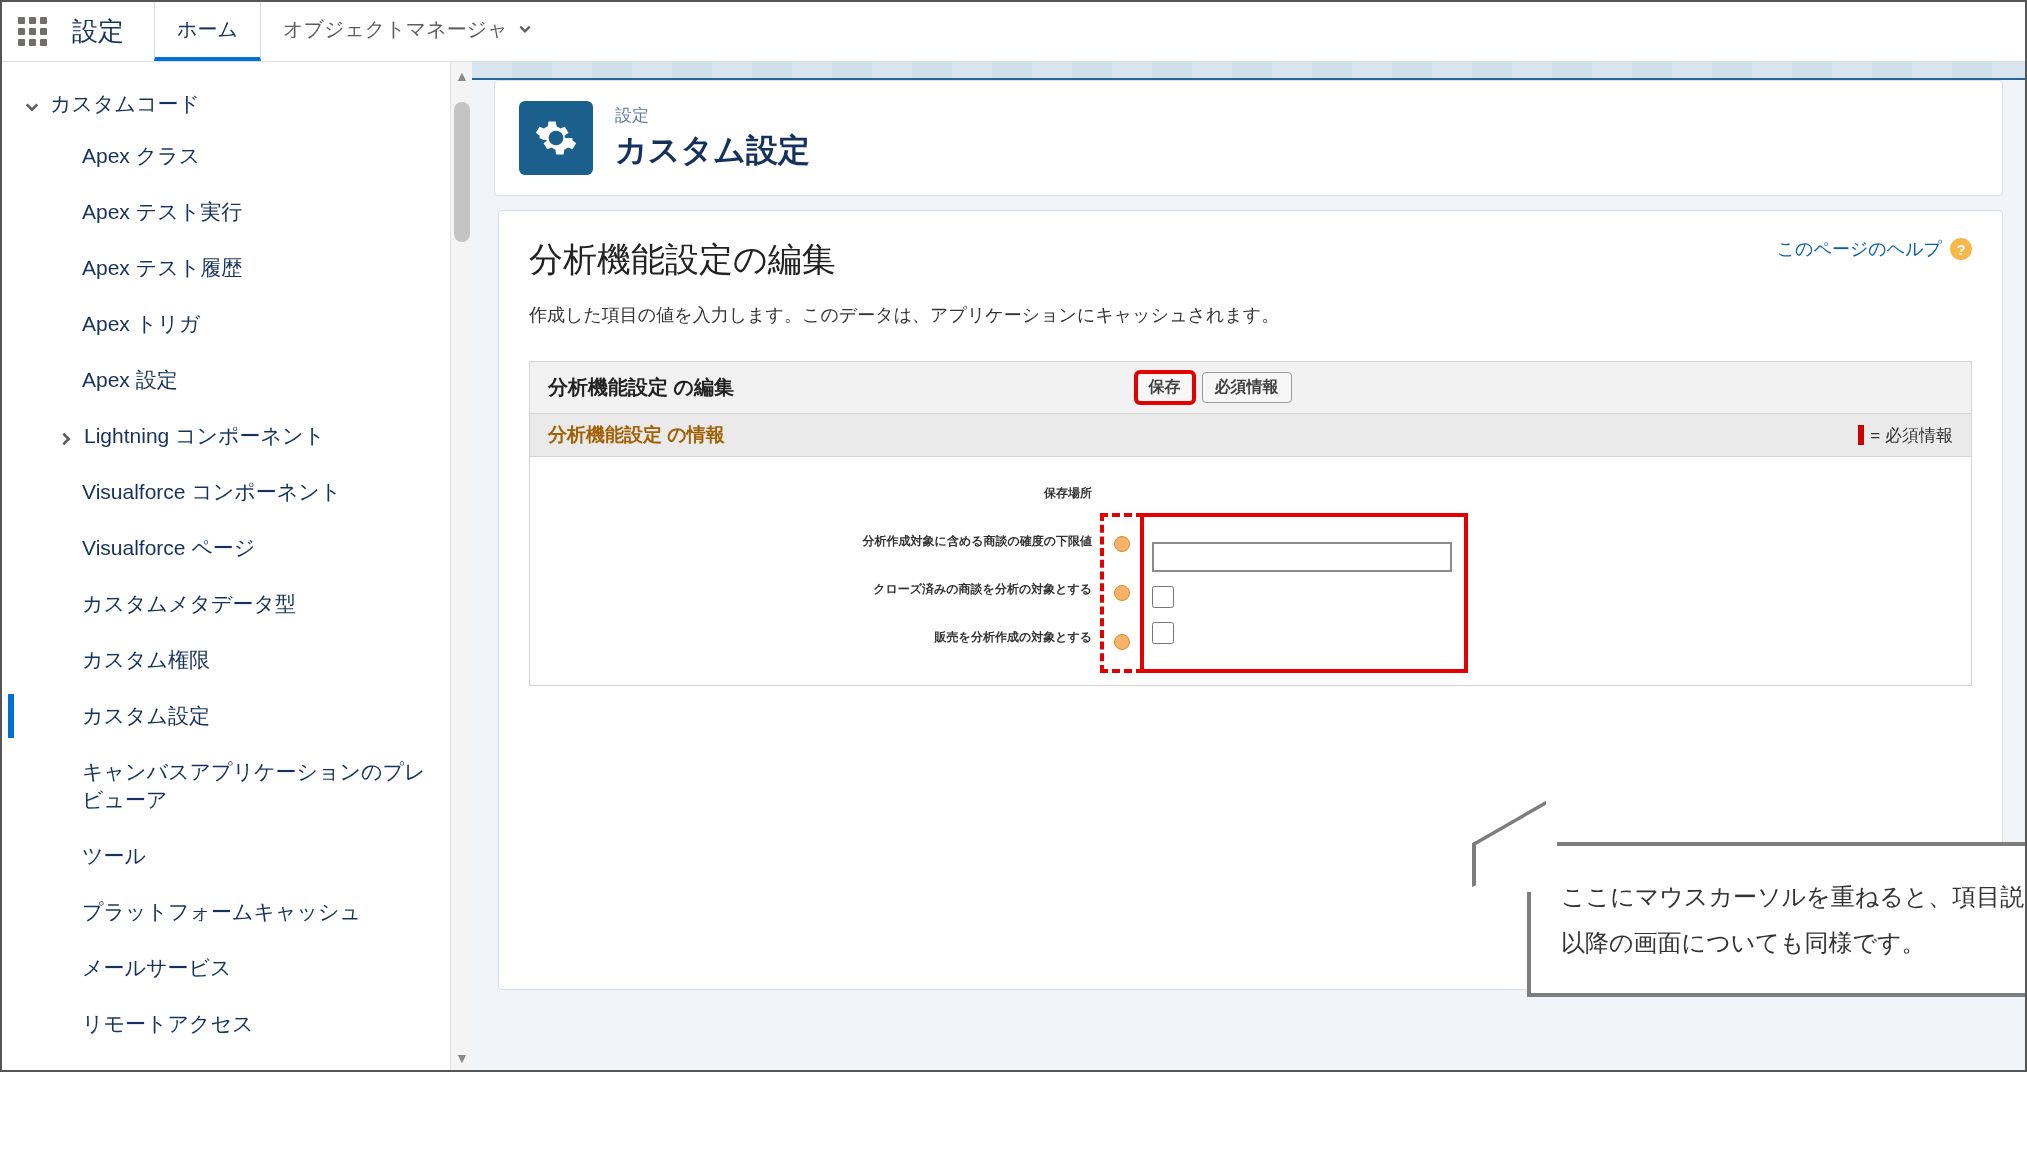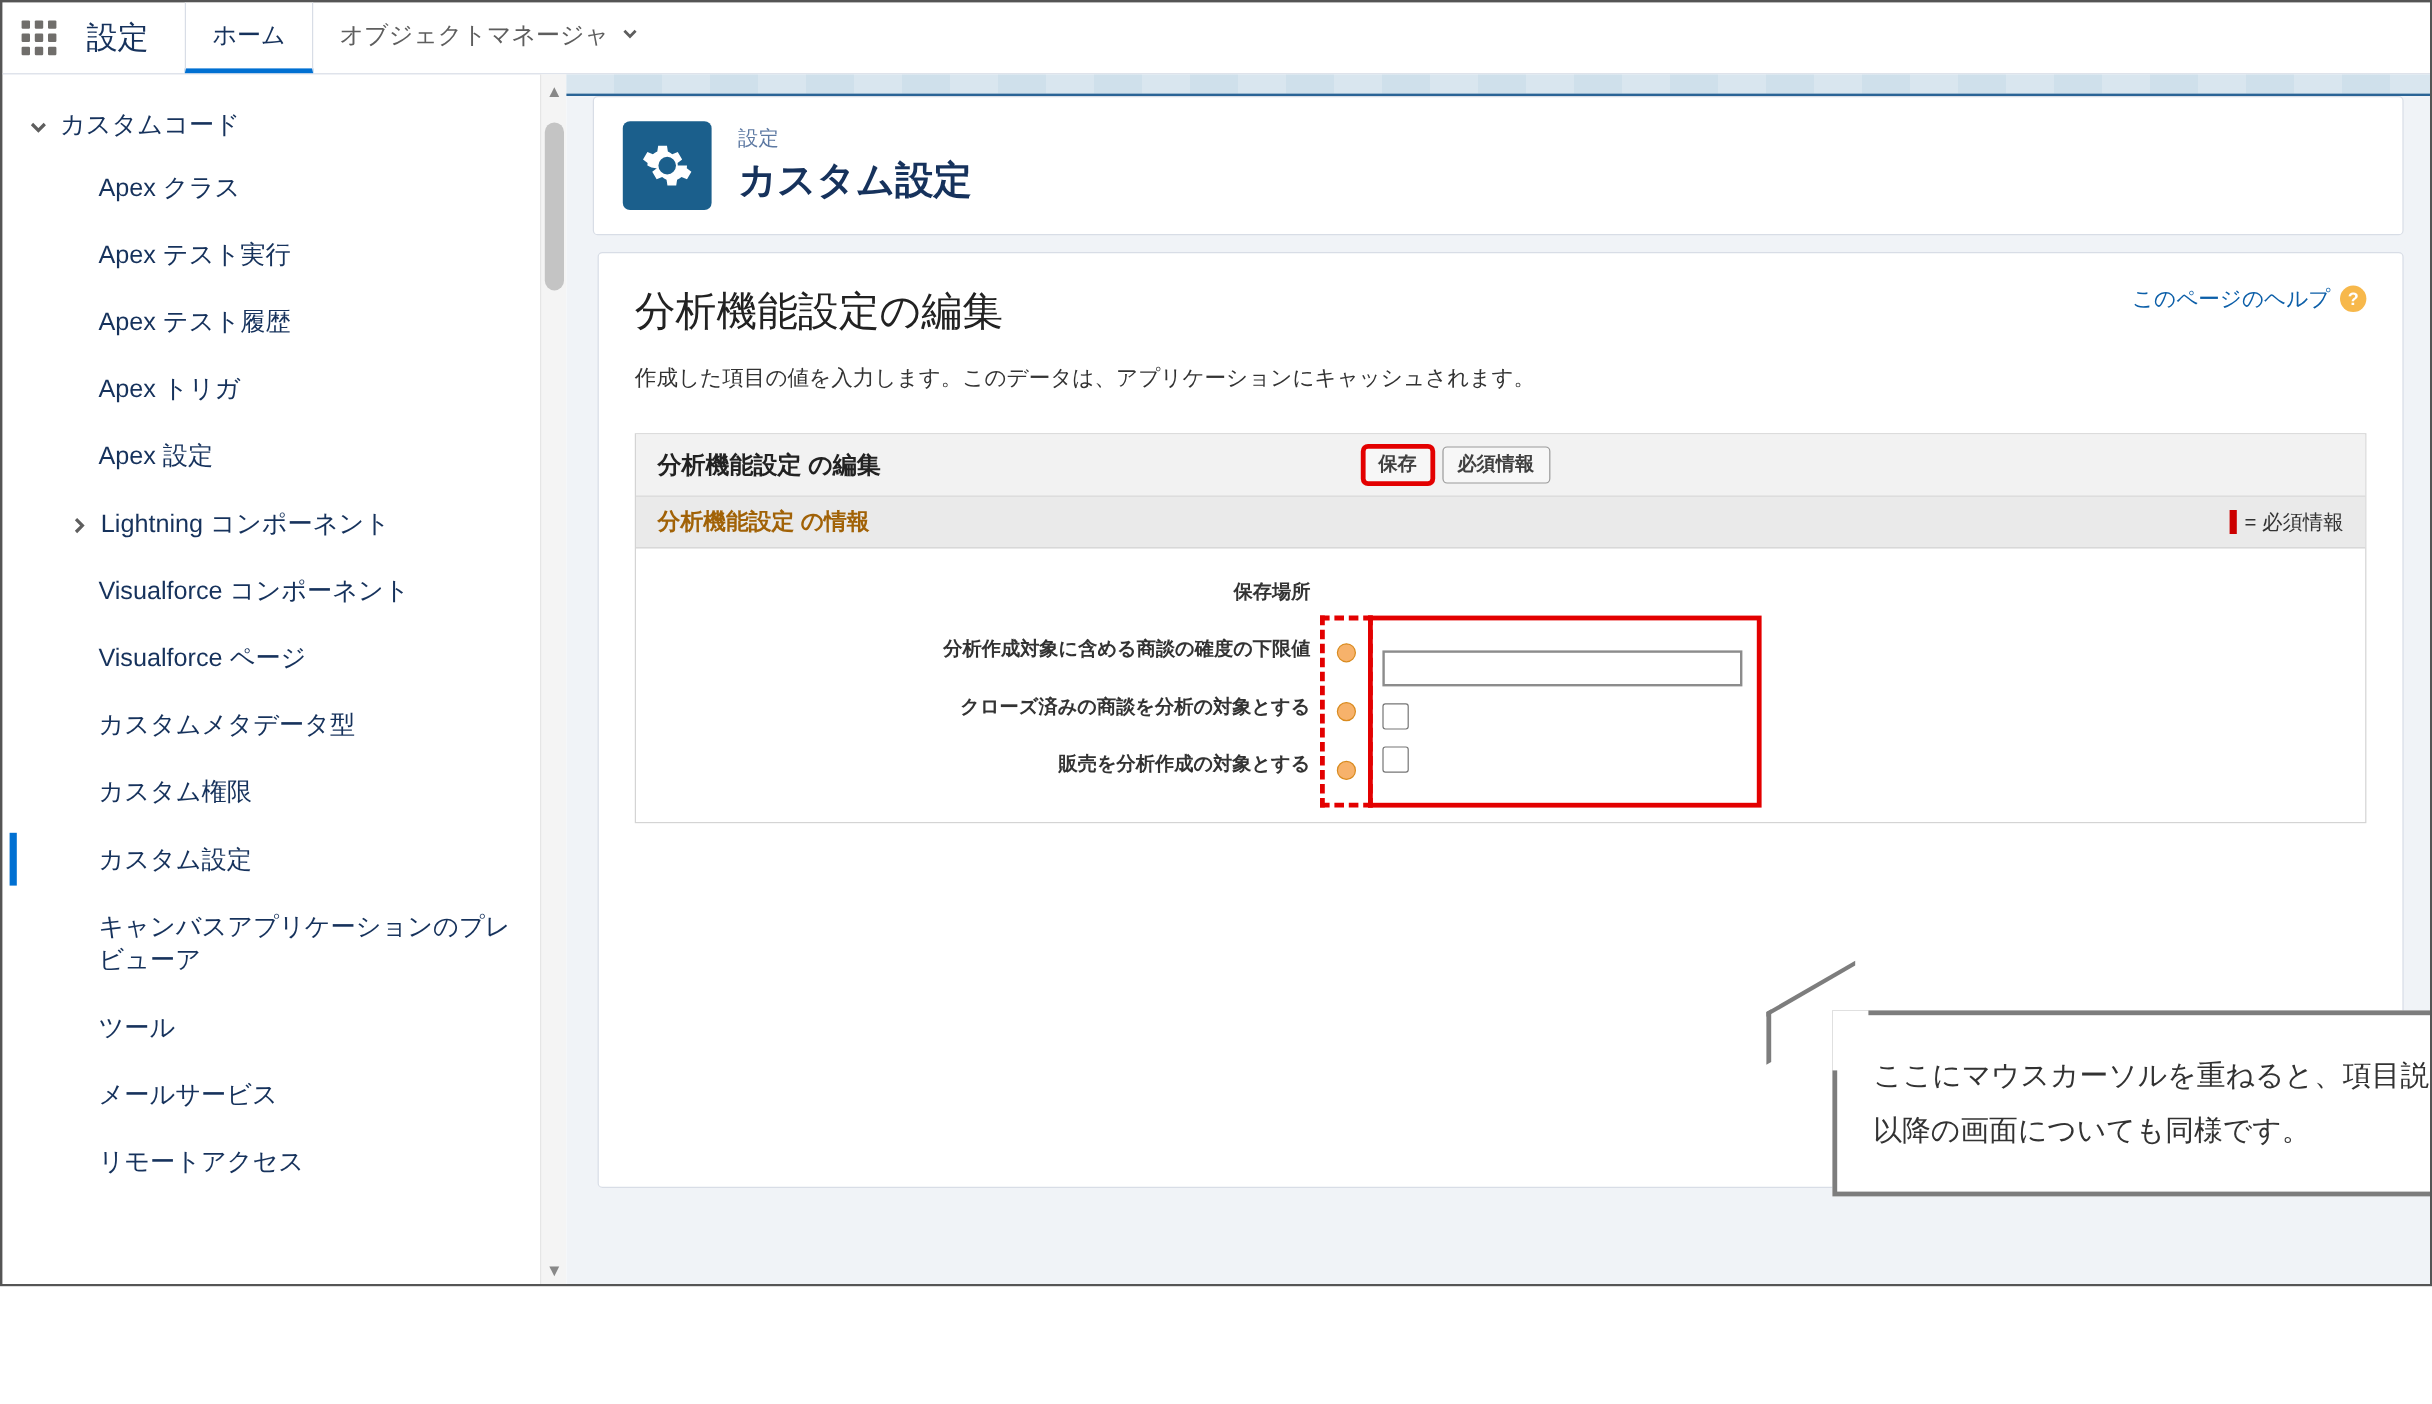--- a/index.html
+++ b/index.html
@@ -62,21 +62,21 @@
   .sf-btn { background:#f7f7f7; border:1px solid #9a9a9a; border-radius:4px; padding:4px 12px; font-size:16px; font-weight:bold; color:#404040; cursor:pointer;}
   .hl-red { outline:4px solid #e30000; outline-offset:-2px; }
 
   .pb-sub { background:#eaeaea; border-bottom:1px solid #d4d4d4; padding:8px 18px; display:flex; align-items:center; }
   .pb-sub-title { font-size:19px; font-weight:bold; color:#a16207; }
   .req-legend { margin-left:auto; display:flex; align-items:center; gap:6px; font-size:17px; color:#333;}
   .req-pipe { width:6px; height:20px; background:#c00; }
 
   .pb-body { padding: 12px 18px 16px 18px; }
   .form-row { display:flex; align-items:center; height:48px; }
-  .form-row .lbl { width: 550px; text-align:right; padding-right:6px; font-size:16px; color:#333; font-weight:bold;}
+  .form-row .lbl { width: 550px; text-align:right; padding-right:6px; font-size:12px; color:#333; font-weight:bold;}
   .info-dot { width:16px; height:16px; border-radius:50%; background:#f7b26b; border:1px solid #d98b1f; display:inline-block; margin: 0 8px; cursor:help;}
   .tinput { width:300px; height:30px; border:2px solid #8c8c8c; background:#fff; }
   .tcheck { width:22px; height:22px; }
 
   .hl-dash { outline:4px dashed #e30000; outline-offset:0px; padding:2px; }
   .hl-box { outline:4px solid #e30000; outline-offset:0px; padding:8px; }
 
   
   .callout { position:absolute; left:1055px; top:780px; width:900px; border:4px solid #7d7d7d; background:#fff; padding:28px 30px; font-size:24px; line-height:1.9; color:#333;}
   .callout-tail { position:absolute; left:1000px; top:760px; width:0; height:0; }
@@ -143,20 +143,21 @@
             </span>
             <span>Lightning コンポーネント</span>
           </div>
           <div class="tree-item">Visualforce コンポーネント</div>
           <div class="tree-item">Visualforce ページ</div>
           <div class="tree-item">カスタムメタデータ型</div>
           <div class="tree-item">カスタム権限</div>
           <div class="tree-item active">カスタム設定</div>
           <div class="tree-item" style="padding-right:40px;">キャンバスアプリケーションのプレビューア</div>
           <div class="tree-item">ツール</div>
+          <div class="tree-item">プラットフォームキャッシュ</div>
           <div class="tree-item">メールサービス</div>
           <div class="tree-item">リモートアクセス</div>
         </div>
       </div>
       <div class="sb-scroll">
         <div class="sb-up">▲</div>
         <div class="sb-thumb"></div>
         <div class="sb-down">▼</div>
       </div>
     </div>

